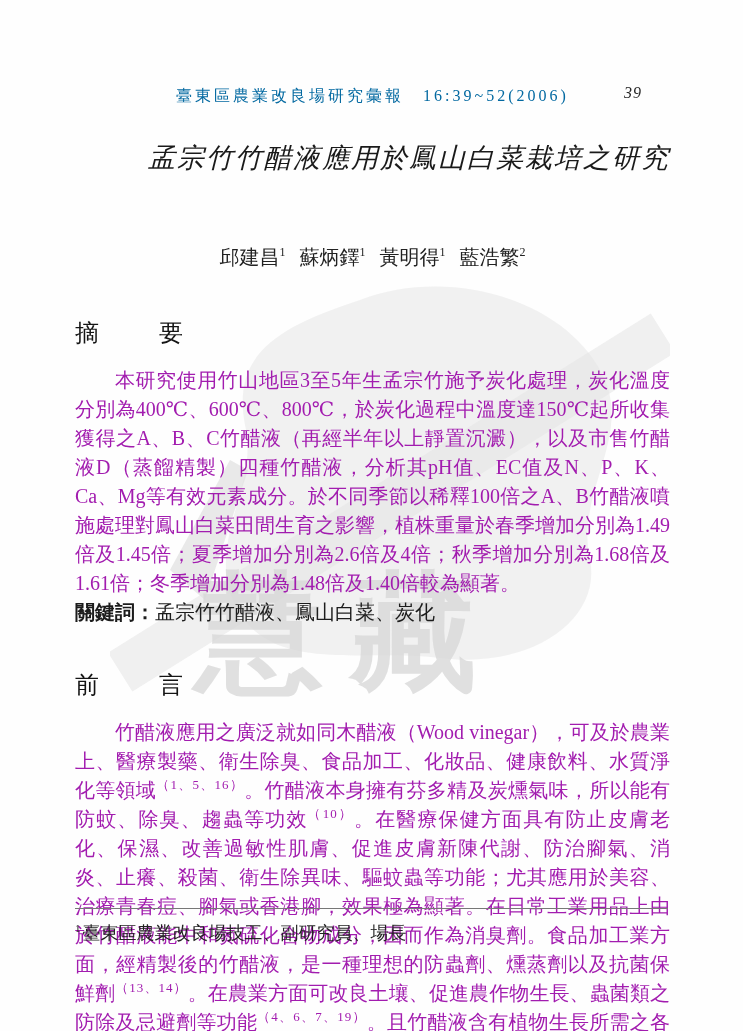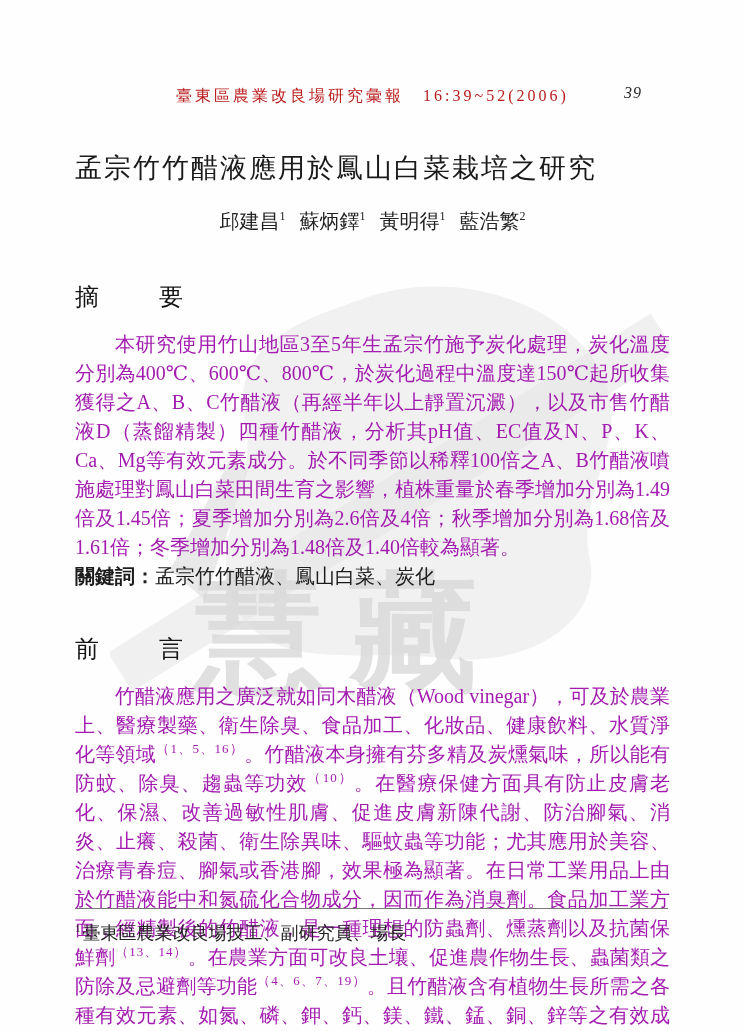--- a/index.html
+++ b/index.html
@@ -41,42 +41,43 @@
     z-index: 1;
   }
   .running-head {
     position: relative;
     height: 24px;
   }
   .journal-line {
     text-align: center;
     font-size: 16px;
     letter-spacing: 3px;
-    color: #b91c1c;
+    color: #0369a1;
   }
   .page-number {
     position: absolute;
     right: 28px; top: -2px;
     font-style: italic;
     font-size: 16px;
     letter-spacing: 1px;
     color: #2a2a2a;
   }
   .article-title {
-    margin-top: 40px;
-    text-align: left;
+    margin-top: 30px;
+    text-align: right;
     font-family: "Liberation Sans", "DejaVu Sans", sans-serif;
     font-size: 27px;
     font-weight: normal;
     letter-spacing: 2px;
     color: #1a1a1a;
     white-space: nowrap;
+    font-style: italic;
   }
   .authors {
-    margin-top: 22px;
+    margin-top: 68px;
     display: flex;
     justify-content: center;
     gap: 14px;
     font-size: 20px;
     color: #222;
   }
   .authors sup {
     font-size: 12px;
     vertical-align: super;
     line-height: 0;

